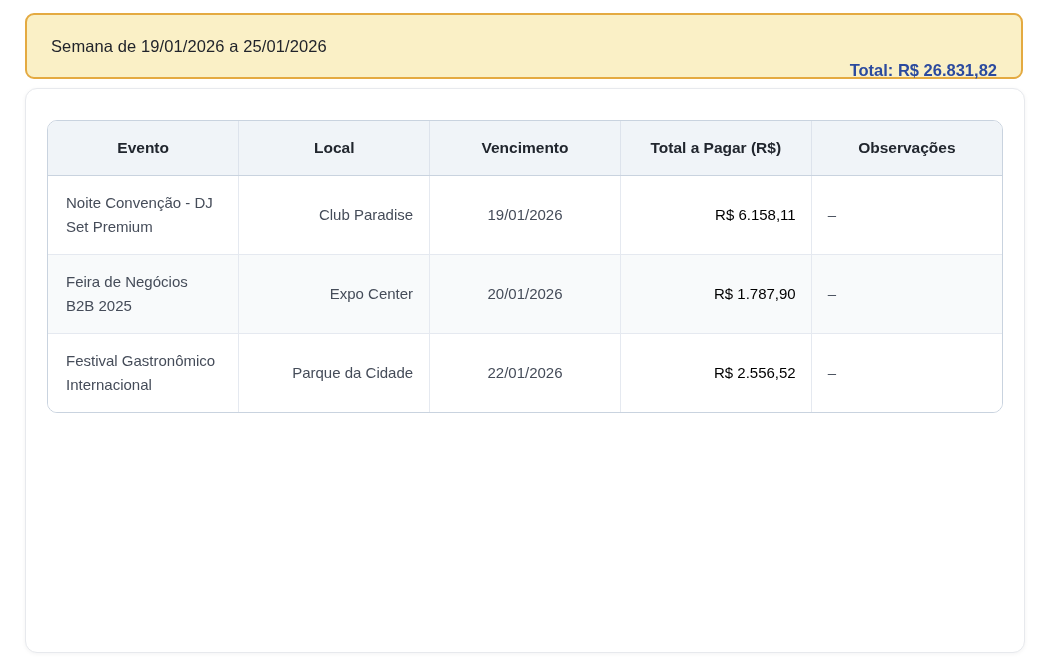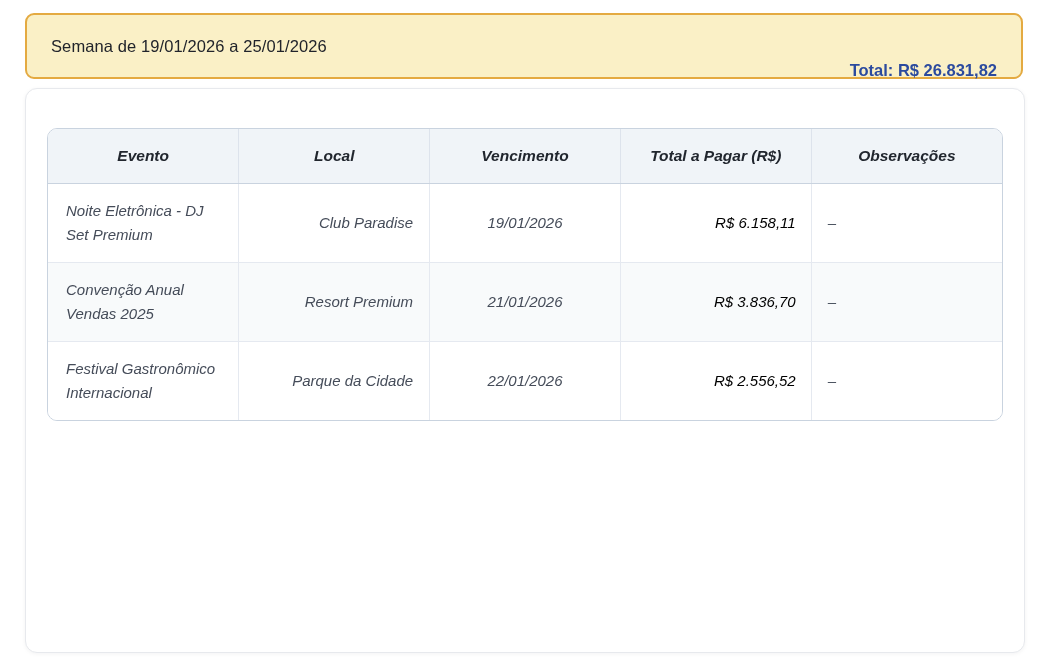--- a/index.html
+++ b/index.html
@@ -54,25 +54,24 @@
     align-items: center;
     padding-left: 19px;
   }
   .section-title {
     font-size: 17.5px;
     font-weight: 500;
     color: #13161c;
   }
   
   .table-wrap {
-    margin-top: 14px;
+    margin-top: 6px;
     border: 1px solid #c9d3df;
     border-radius: 10px;
     overflow: hidden;
-    font-style: italic;
   }
   table {
     width: 100%;
     border-collapse: collapse;
     table-layout: fixed;
   }
   col { width: 20%; }
   th {
     background: #f0f4f8;
     font-size: 15.5px;
@@ -126,31 +125,31 @@
         <tr>
           <th>Evento</th>
           <th>Local</th>
           <th>Vencimento</th>
           <th>Total a Pagar (R$)</th>
           <th>Observações</th>
         </tr>
       </thead>
       <tbody>
         <tr>
-          <td class="cell-evento">Noite Eletrônica - DJ Set Premium</td>
+          <td class="cell-evento">Noite Convenção - DJ Set Premium</td>
           <td class="cell-local">Club Paradise</td>
           <td class="cell-venc">19/01/2026</td>
           <td class="cell-total">R$ 6.158,11</td>
           <td class="cell-obs">–</td>
         </tr>
         <tr class="zebra">
-          <td class="cell-evento">Convenção Anual Vendas 2025</td>
-          <td class="cell-local">Resort Premium</td>
-          <td class="cell-venc">21/01/2026</td>
-          <td class="cell-total">R$ 3.836,70</td>
+          <td class="cell-evento">Feira de Negócios B2B 2025</td>
+          <td class="cell-local">Expo Center</td>
+          <td class="cell-venc">20/01/2026</td>
+          <td class="cell-total">R$ 1.787,90</td>
           <td class="cell-obs">–</td>
         </tr>
         <tr>
           <td class="cell-evento">Festival Gastronômico Internacional</td>
           <td class="cell-local">Parque da Cidade</td>
           <td class="cell-venc">22/01/2026</td>
           <td class="cell-total">R$ 2.556,52</td>
           <td class="cell-obs">–</td>
         </tr>
       </tbody>

